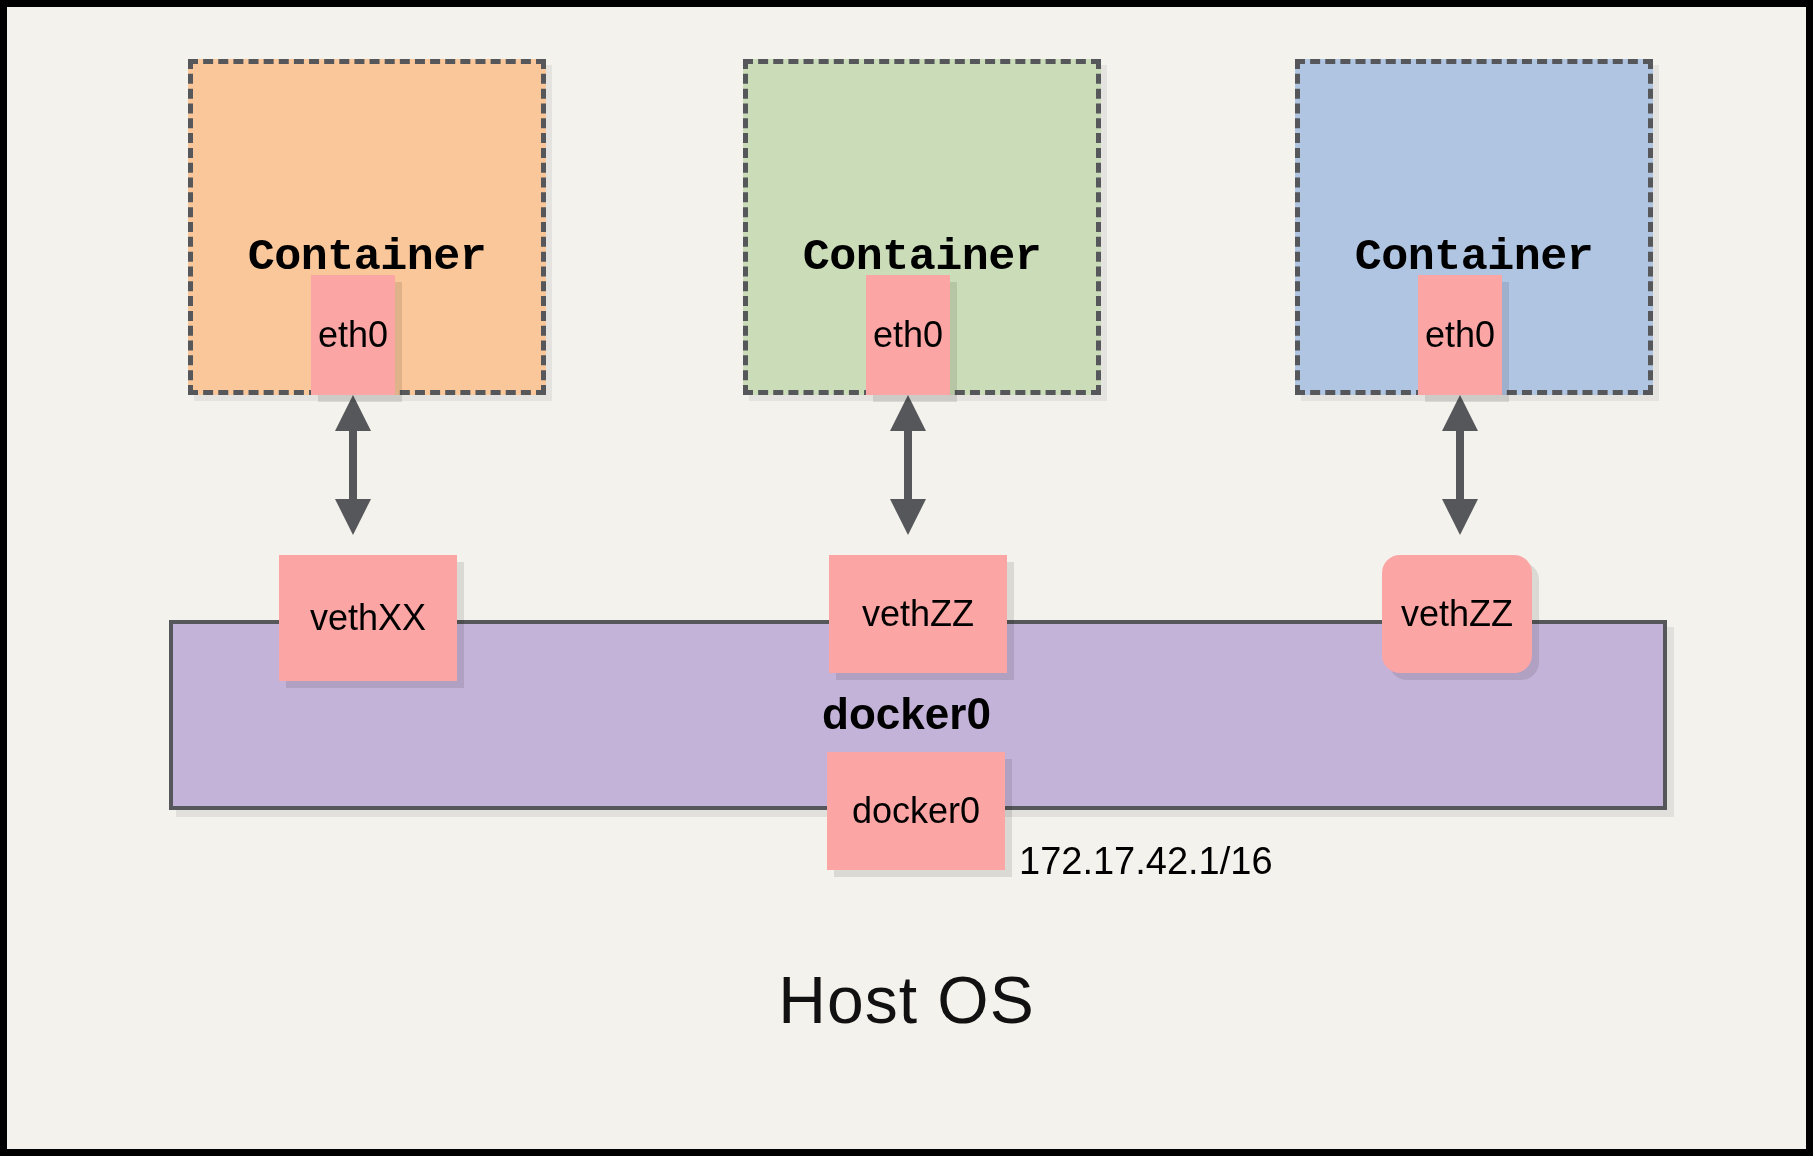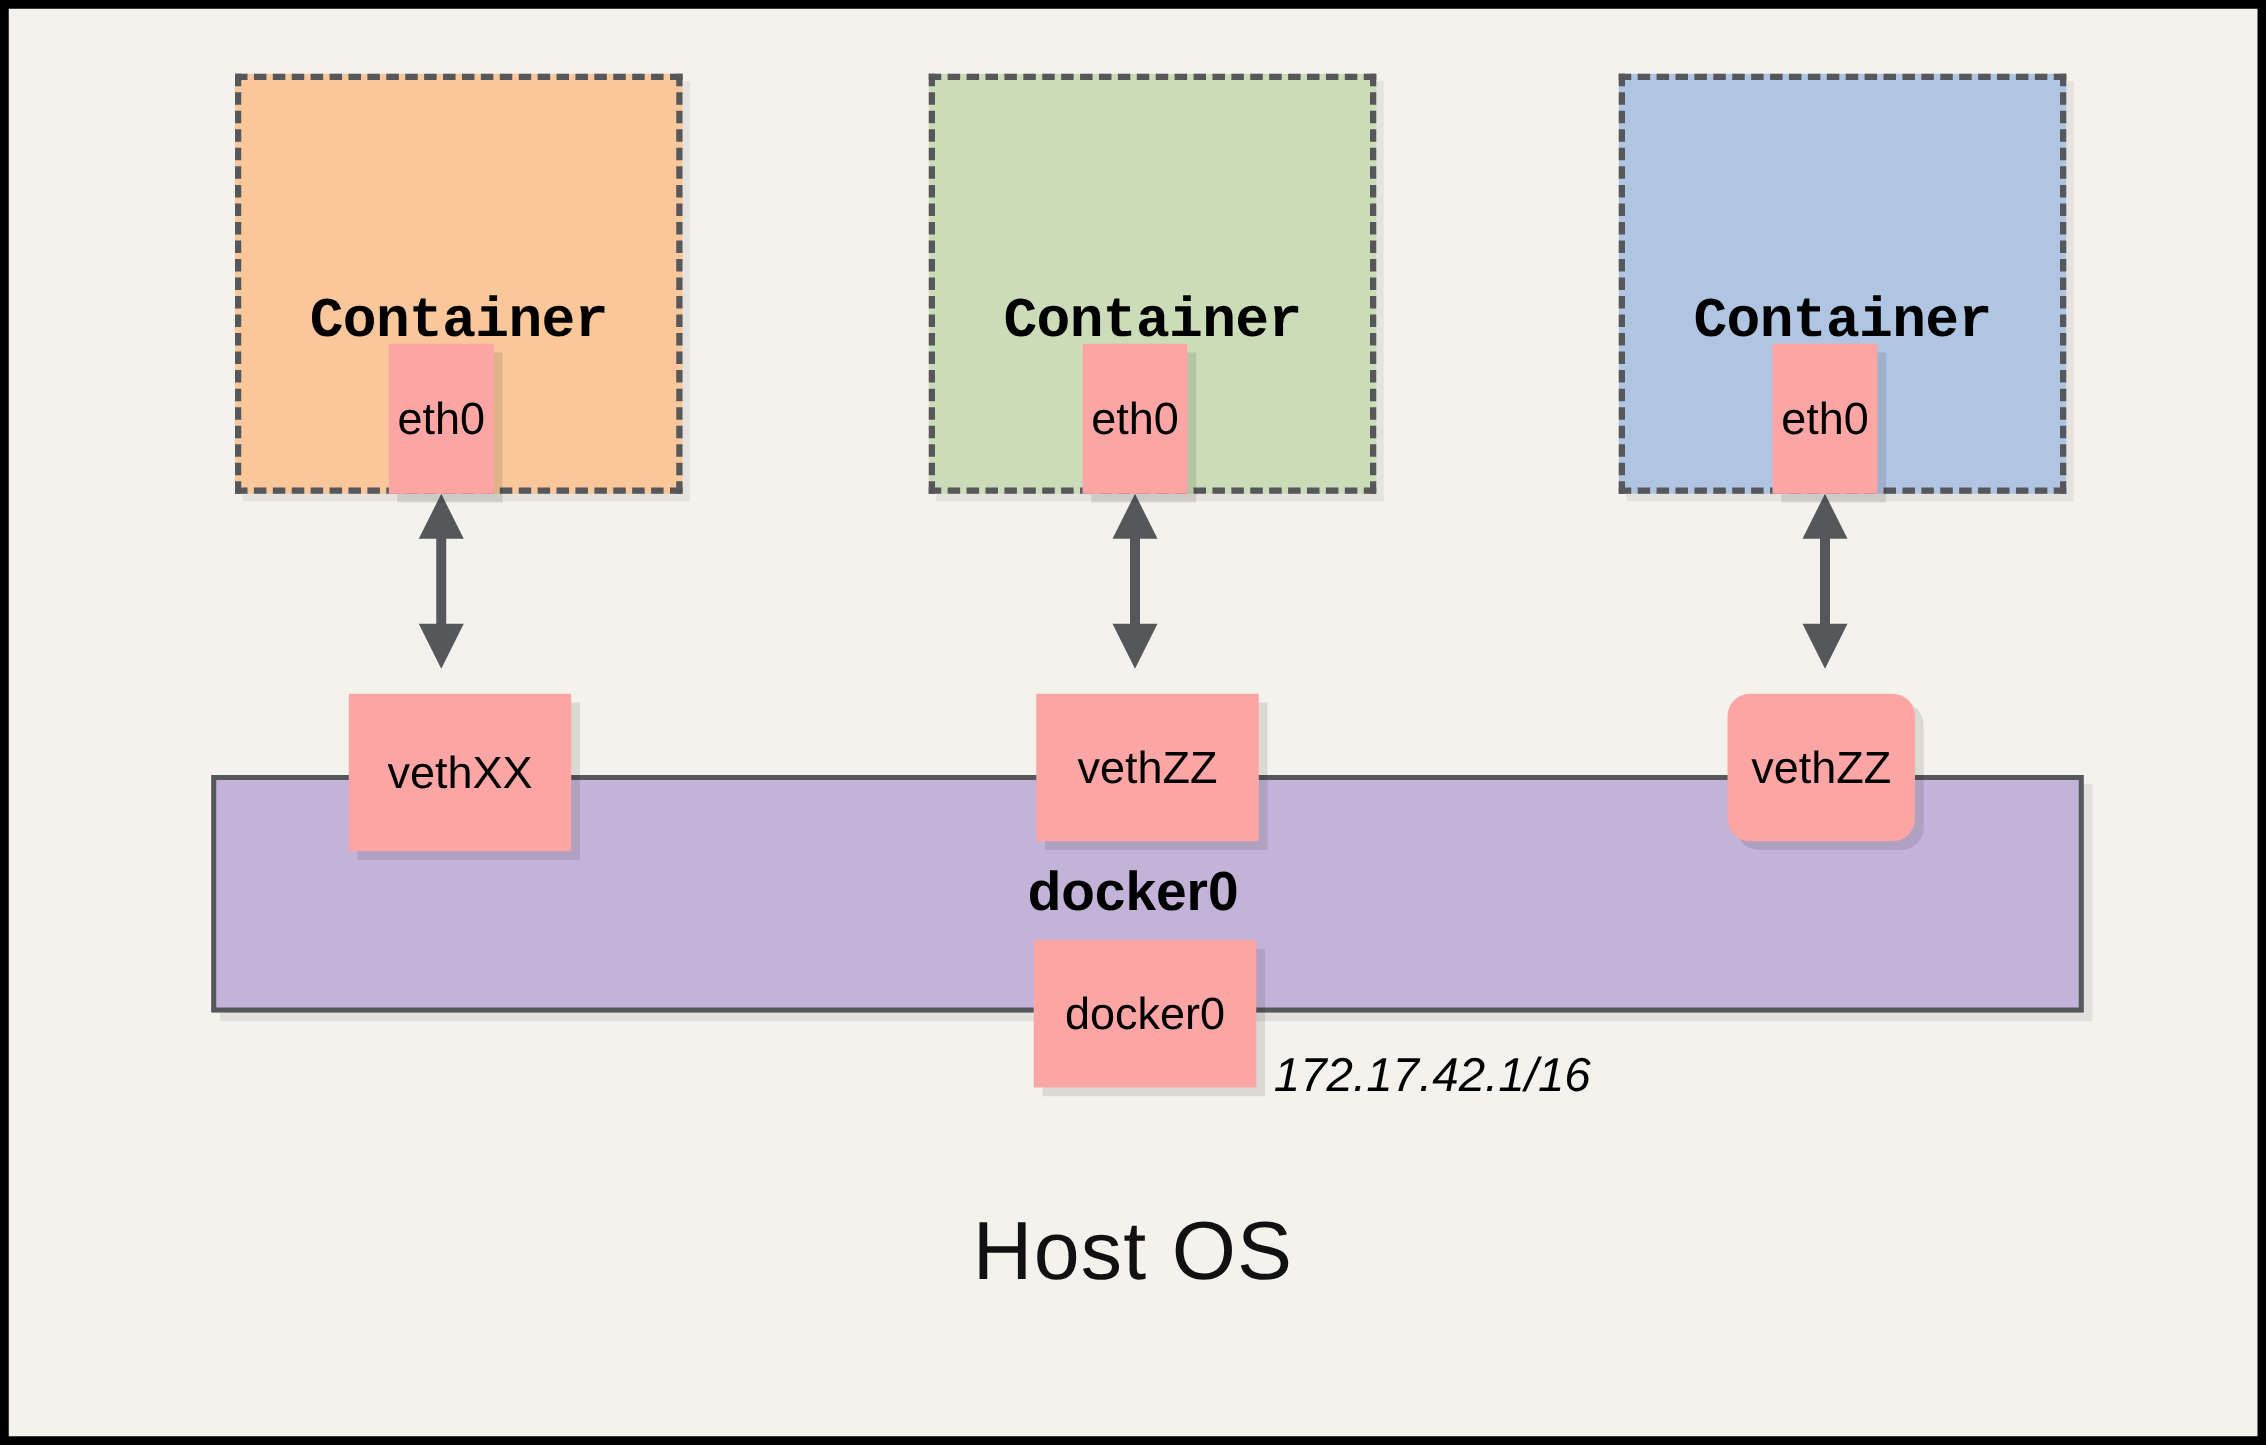--- a/index.html
+++ b/index.html
@@ -143,17 +143,17 @@
   <div id="bridge" style="left:162px; top:613px; width:1498px; height:190px;"></div>
 
   <div id="bridge-label" style="top:682px;">docker0</div>
 
   <div class="chip" style="left:272px; top:548px; width:178px; height:126px;">vethXX</div>
   <div class="chip" style="left:822px; top:548px; width:178px; height:118px;">vethZZ</div>
   <div class="chip" style="left:1375px; top:548px; width:150px; height:118px;border-radius:18px;">vethZZ</div>
 
   <div class="chip" style="left:820px; top:745px; width:178px; height:118px;">docker0</div>
 
-  <div class="plain-label" style="left:1012px; top:833px;font-style:italic;">172.17.42.1/16</div>
+  <div class="plain-label" style="left:1012px; top:833px;">172.17.42.1/16</div>
 
   <div id="host-os" style="top:955px;">Host OS</div>
 
 </div>
 
 </body></html>

